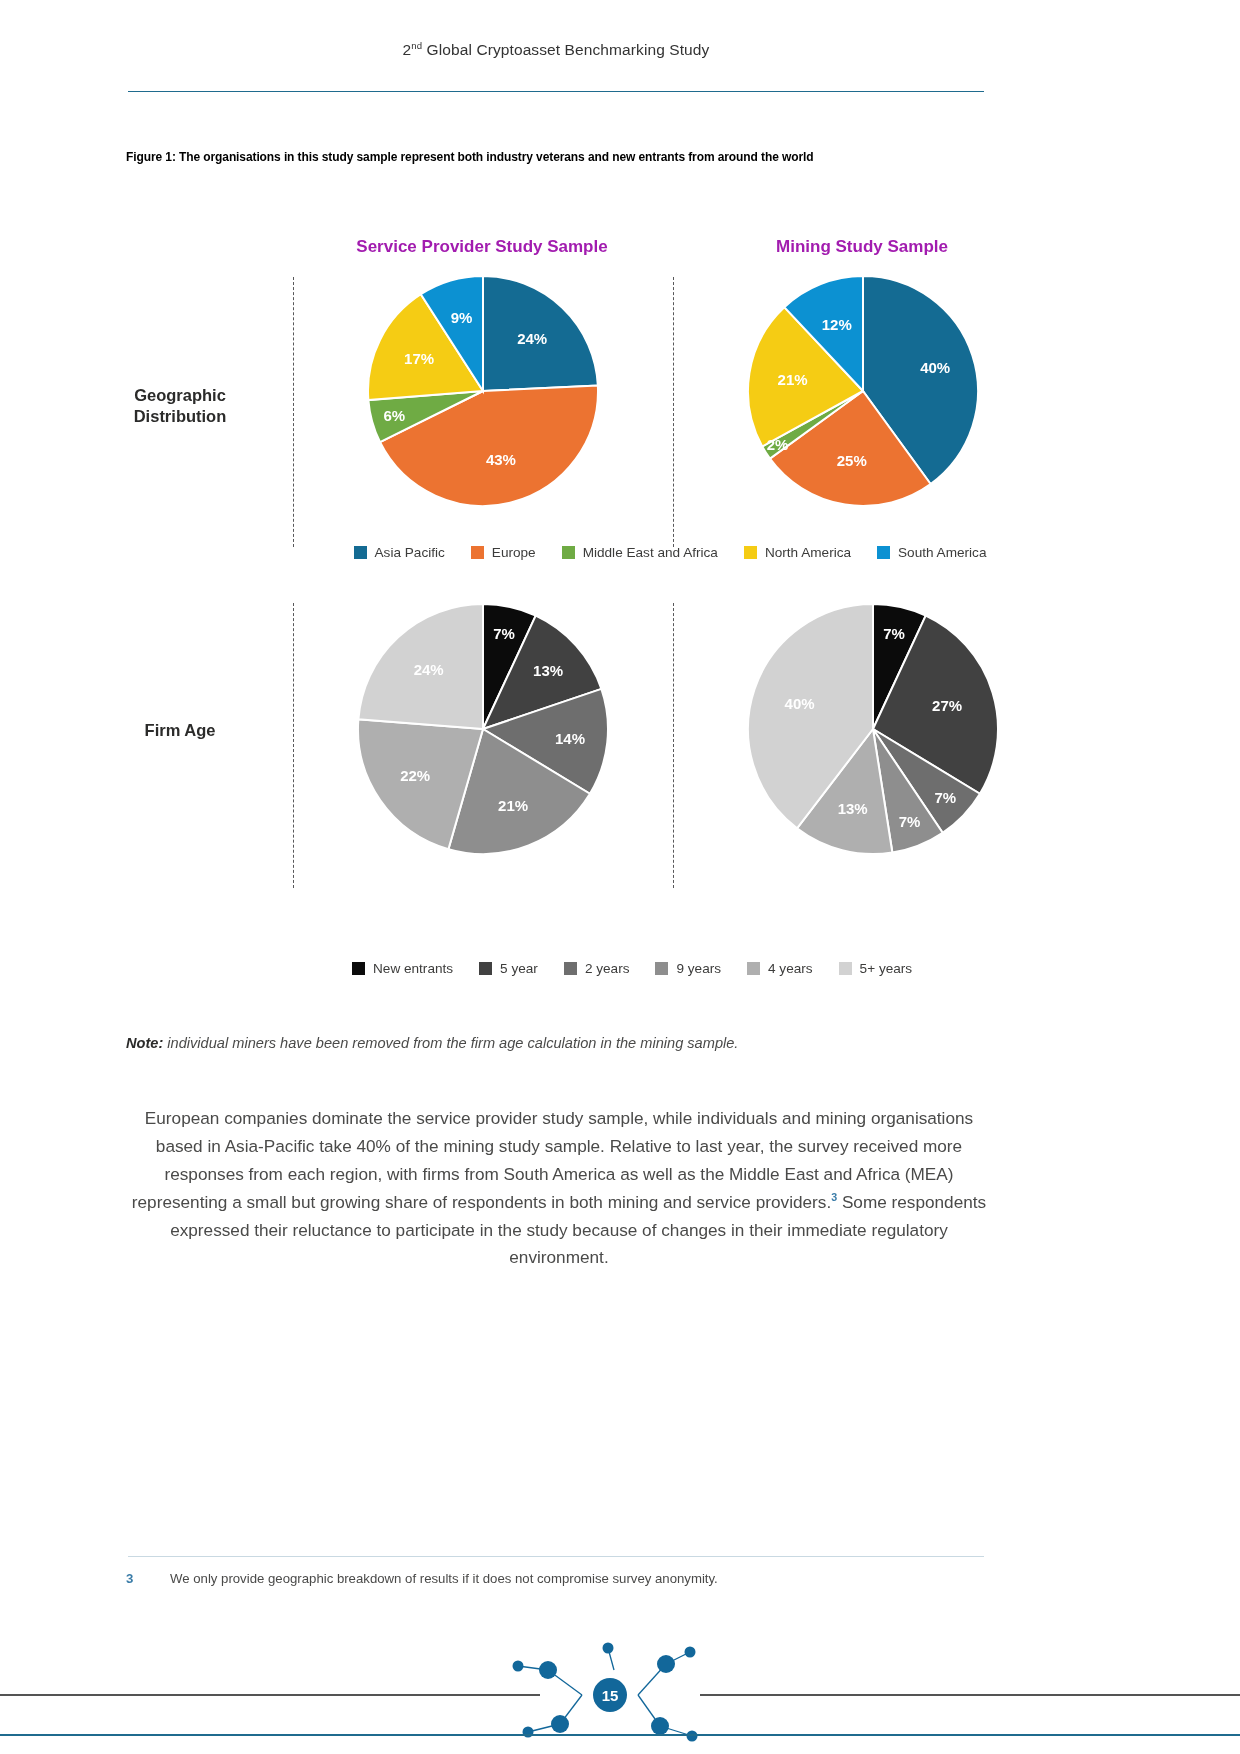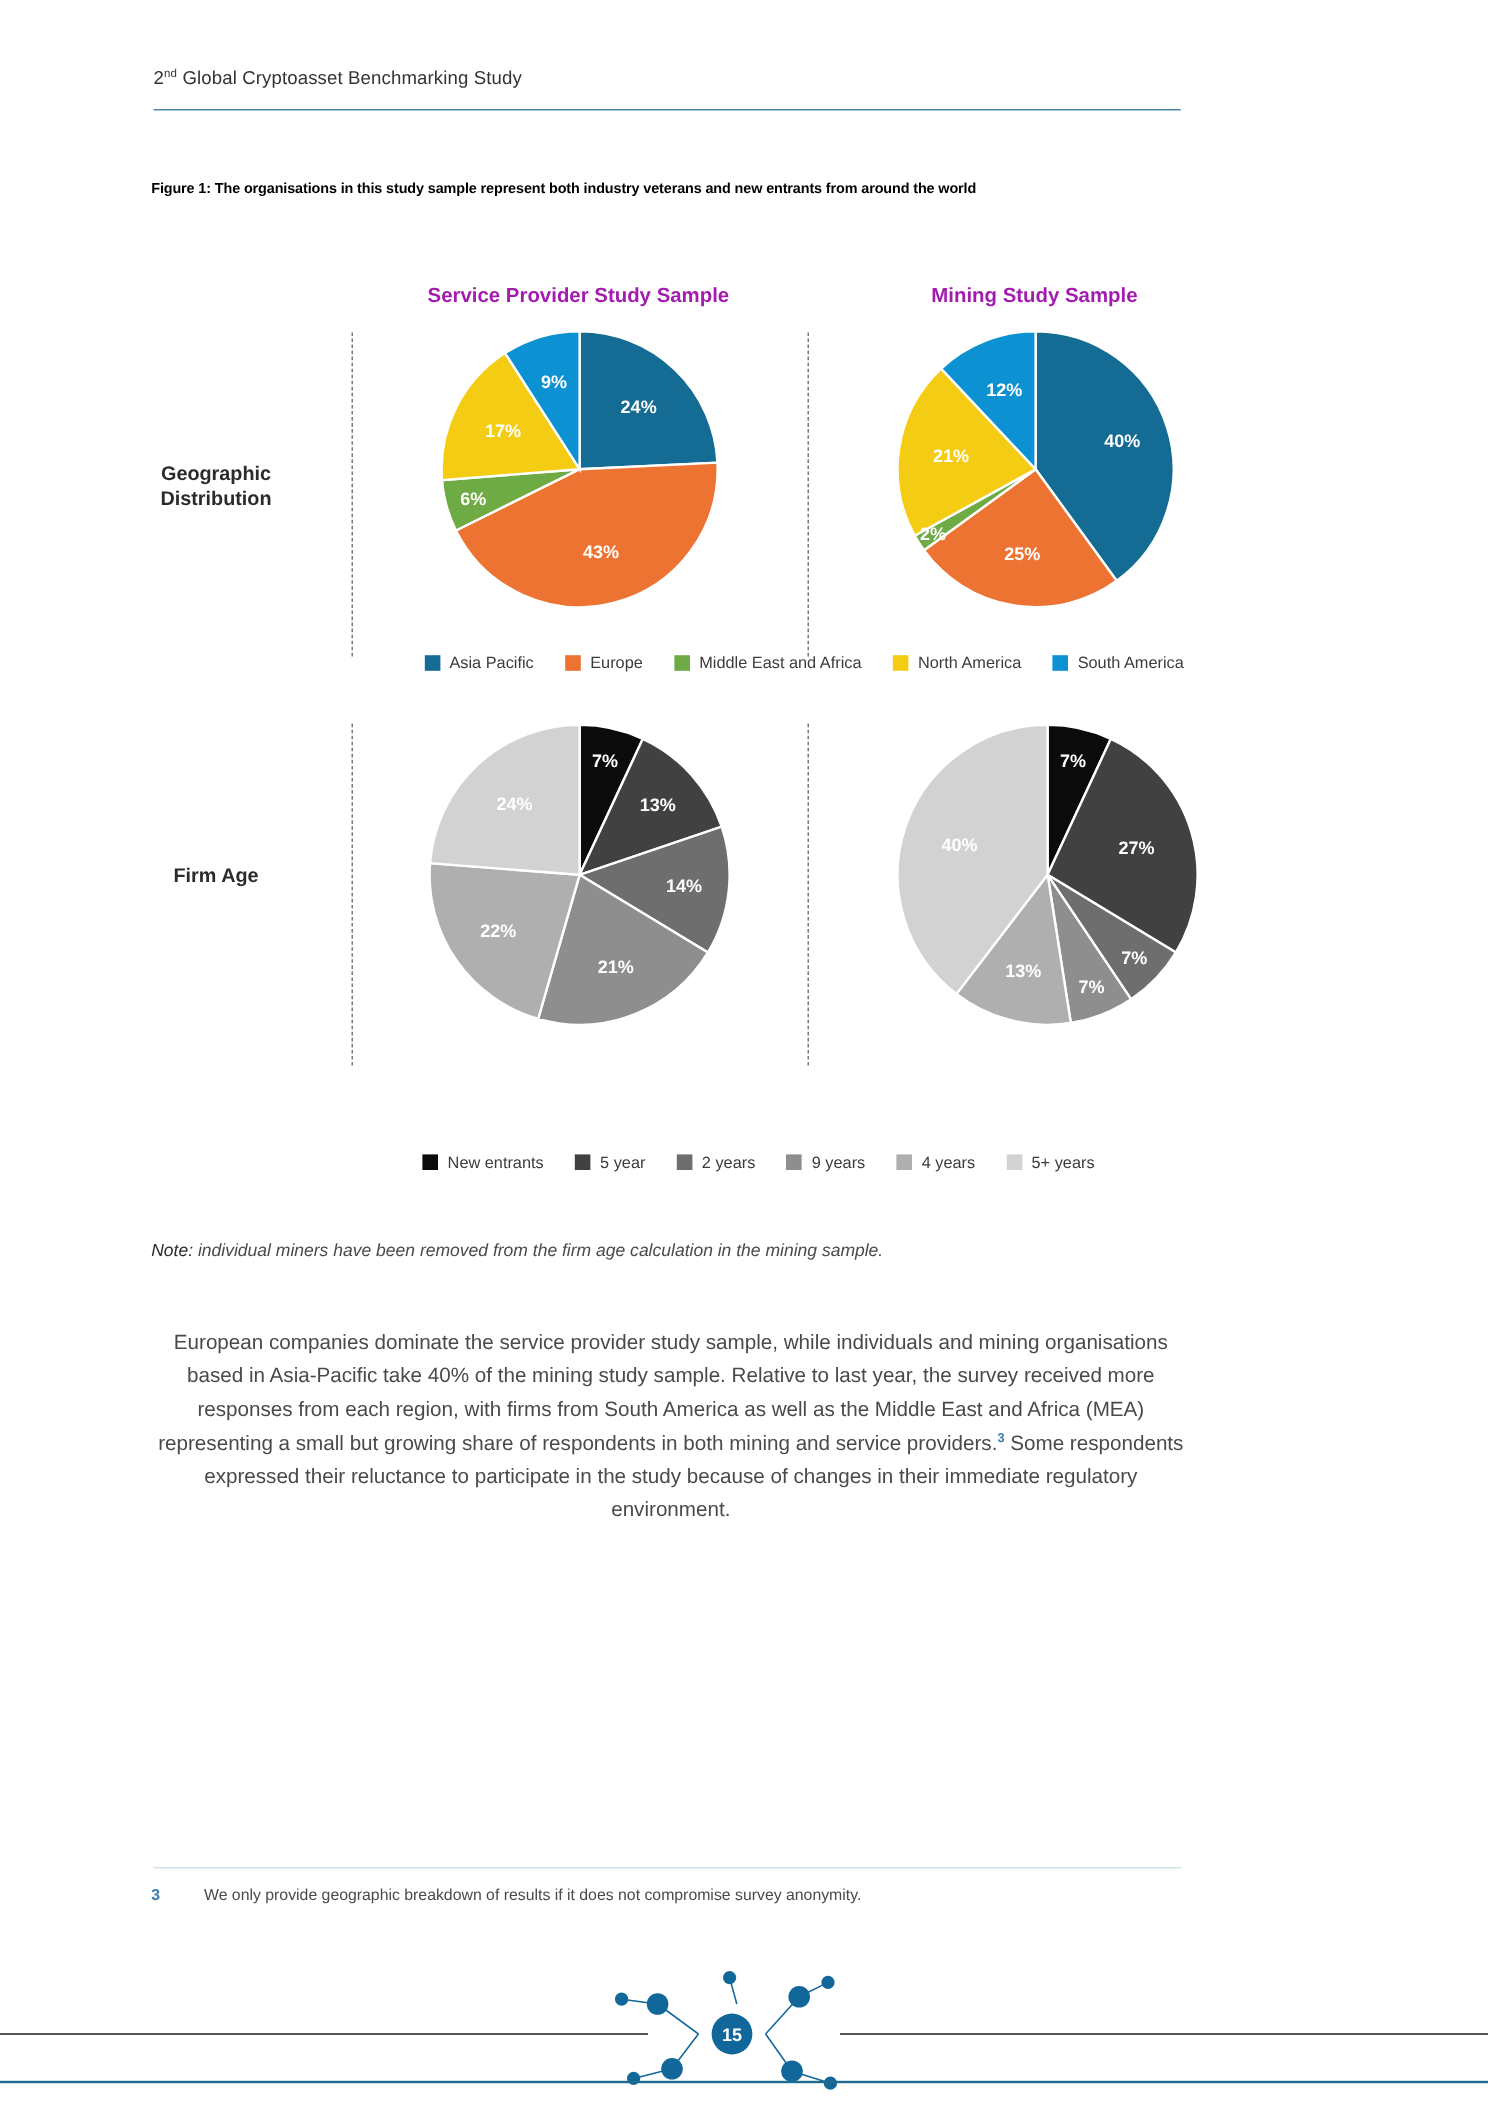--- a/index.html
+++ b/index.html
@@ -13,23 +13,23 @@
     position: relative;
     font-family: "Liberation Sans", sans-serif;
     color: #3c3c3b;
     overflow: hidden;
   }
 
   
   .page-header {
     position: absolute;
     left: 128px;
-    top: 56px;
+    top: 40px;
     width: 856px;
-    text-align: left;
+    text-align: center;
   }
   .page-header .hdr-text {
     font-size: 15.5px;
     color: #333333;
     letter-spacing: 0.1px;
     display: inline-block;
   }
   .page-header .hdr-text sup {
     font-size: 0.62em;
     vertical-align: super;
@@ -143,21 +143,21 @@
   
   .note {
     position: absolute;
     left: 126px;
     top: 1035px;
     width: 860px;
     font-size: 14.6px;
     font-style: italic;
     color: #4a4a49;
   }
-  .note b { font-style: italic; font-weight: normal; color: #2b2b2a; margin-top: 30px; }
+  .note b { font-style: italic; font-weight: bold; color: #2b2b2a; margin-top: 30px; }
 
   
   .body-copy {
     position: absolute;
     left: 126px;
     top: 1088px;
     width: 866px;
     font-size: 17.2px;
     line-height: 1.62;
     color: #4a4a49;

